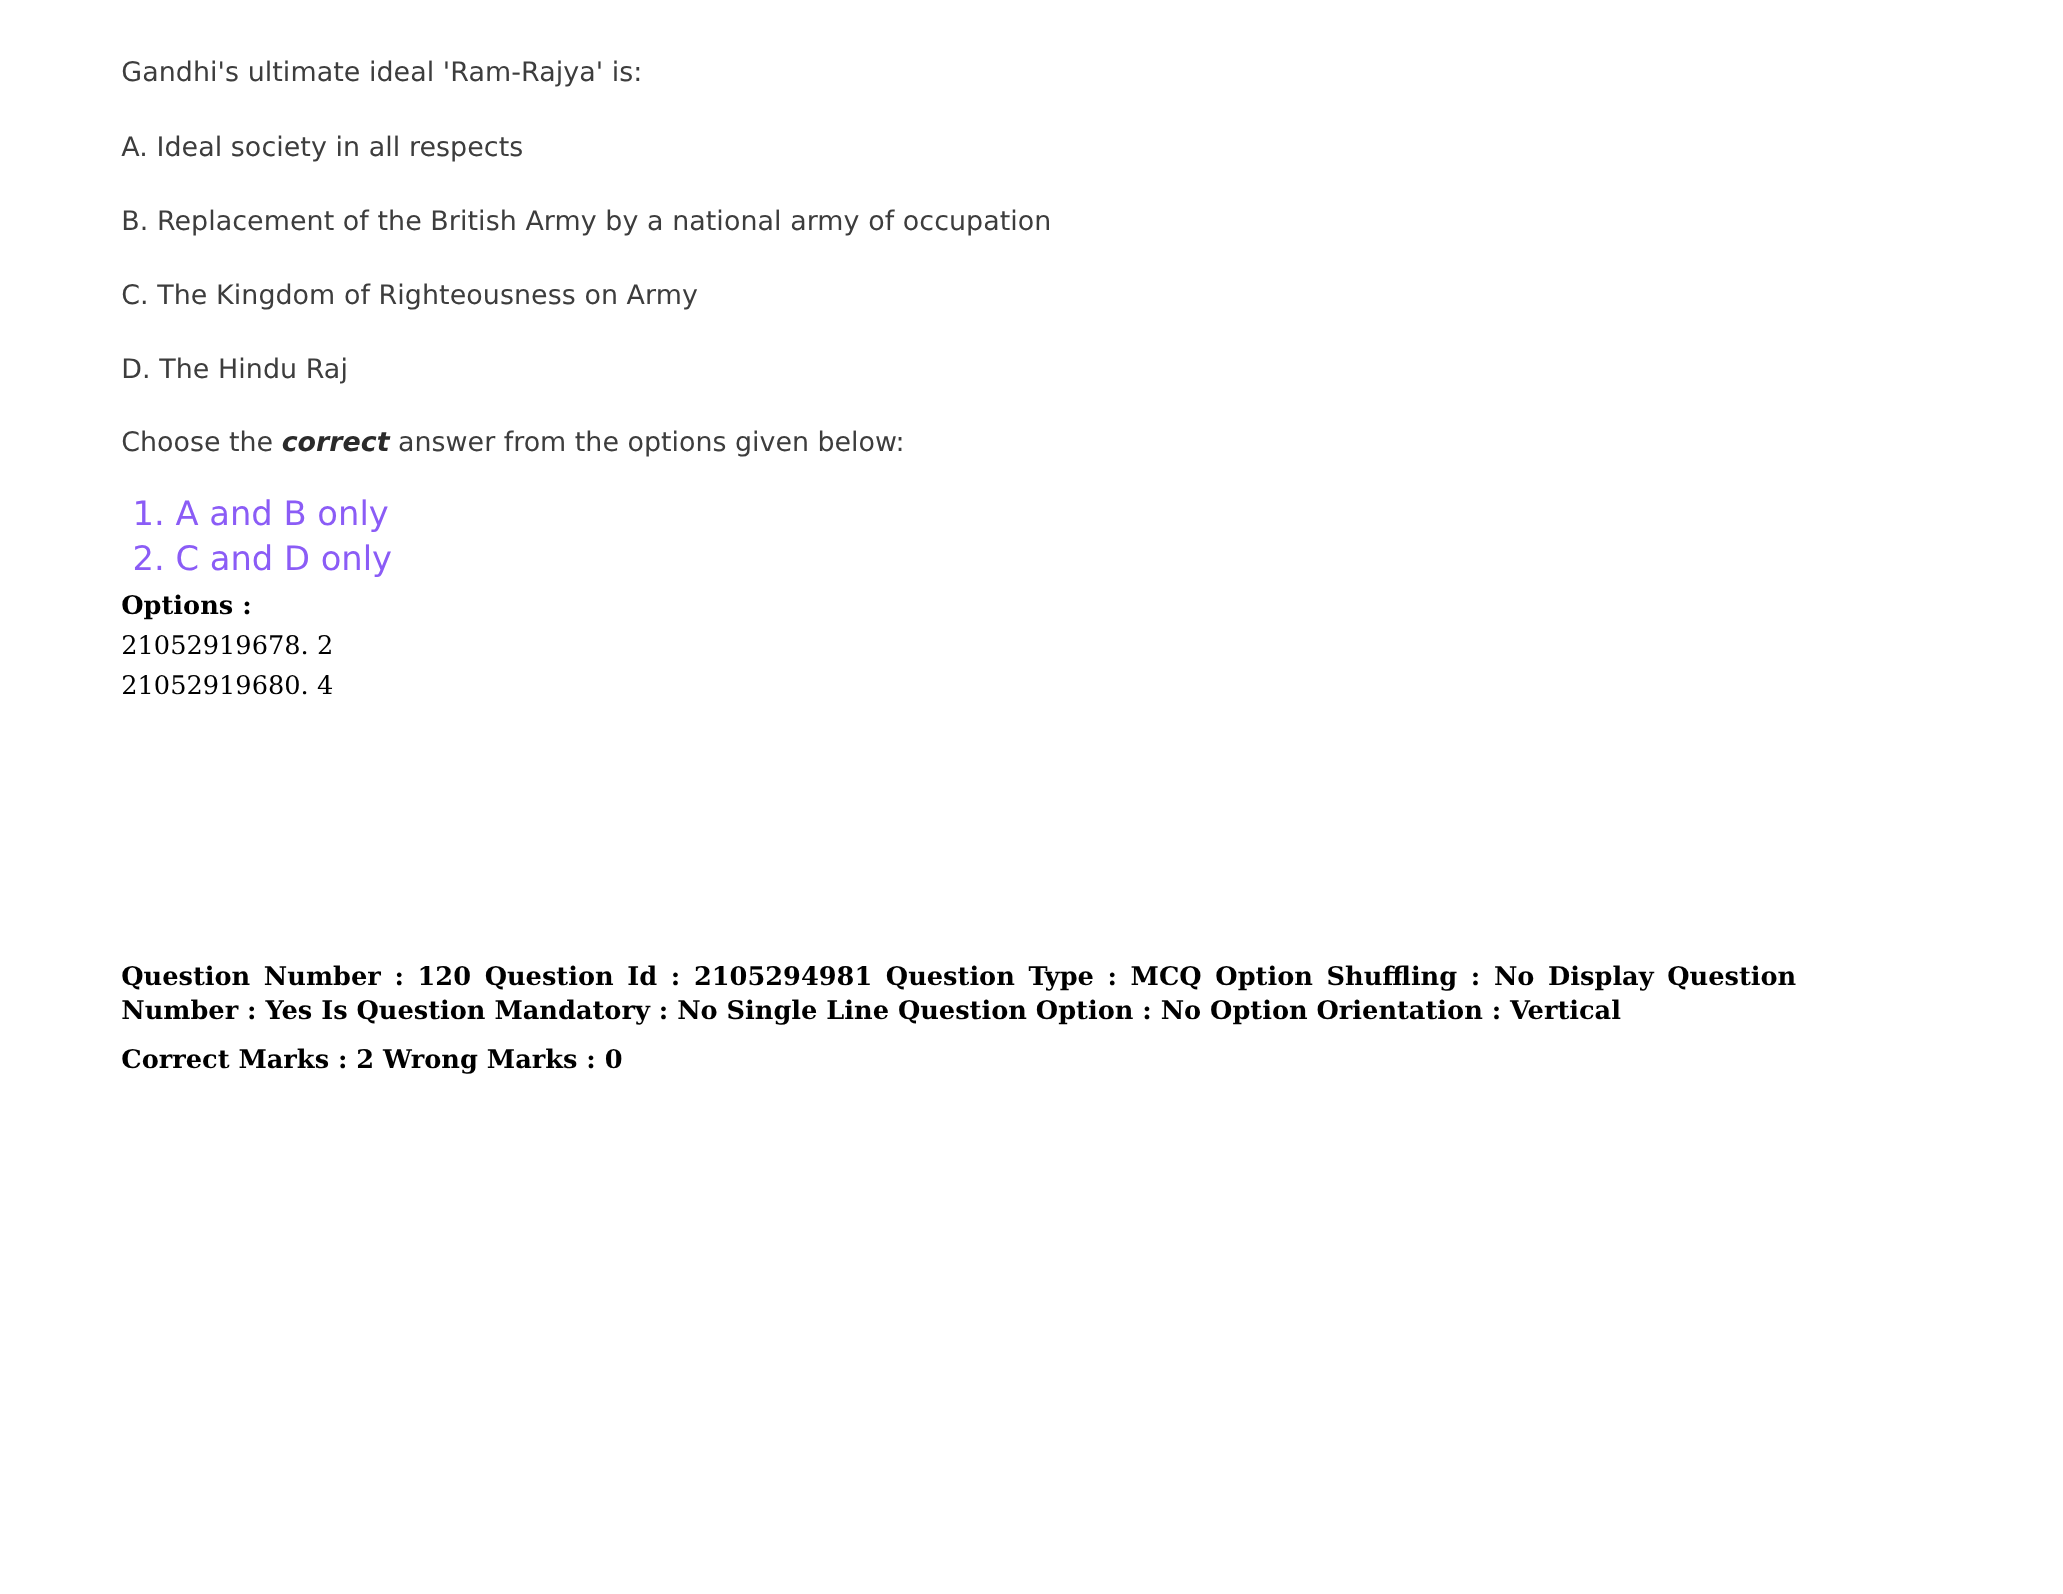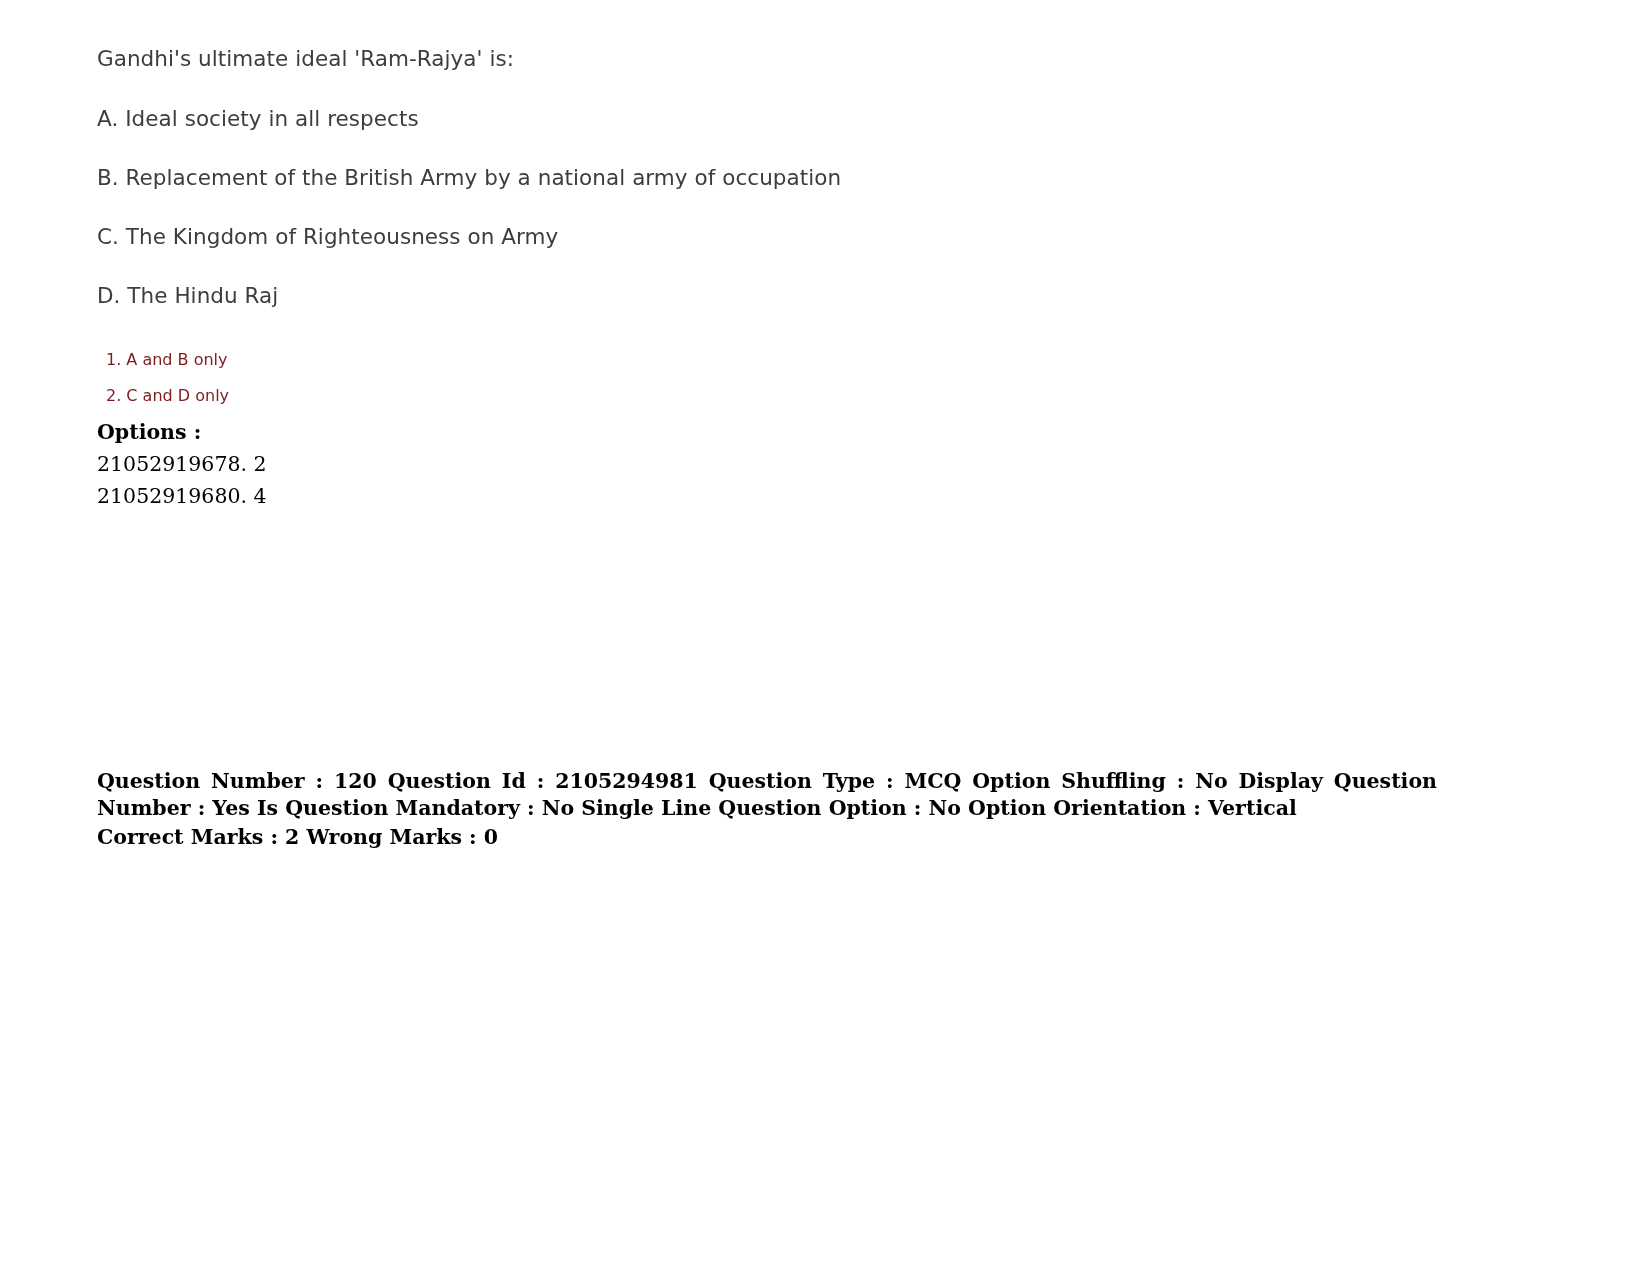--- a/index.html
+++ b/index.html
@@ -59,23 +59,23 @@
   }
 
   
   .numlist {
     margin: 0;
     padding: 0;
     list-style: none;
   }
   .numlist li {
     font-family: "DejaVu Sans", sans-serif;
-    font-size: 16px;
+    font-size: 27px;
     line-height: 36px;
-    color: #7f1d1d;
+    color: #8b5cf6;
     padding-left: 9px;
     white-space: pre;
   }
 
   
   .options-head {
     font-family: "DejaVu Serif", serif;
     font-weight: bold;
     font-size: 20.5px;
     line-height: 32px;
@@ -101,41 +101,42 @@
     font-family: "DejaVu Serif", serif;
     font-weight: bold;
     font-size: 20.5px;
     line-height: 27px;
     color: #000000;
     margin: 0 0 0 0;
     text-align: justify;
     text-justify: inter-word;
   }
   .meta p.block1 {
-    margin-bottom: 2px;
+    margin-bottom: 12px;
   }
   .meta p.block2 { margin-bottom: 0; }
 </style>
 </head>
 <body>
 
 <div class="page">
 
   <div class="qblock">
 
     <p class="qline stem">Gandhi's ultimate ideal 'Ram-Rajya' is:</p>
 
     <p class="qline">A. Ideal society in all respects</p>
 
     <p class="qline">B. Replacement of the British Army by a national army of occupation</p>
 
     <p class="qline">C. The Kingdom of Righteousness on Army</p>
 
     <p class="qline">D. The Hindu Raj</p>
 
+    <p class="choose-line"><span>Choose the </span><span class="em">correct</span><span> answer from the options given below:</span></p>
 
     <ul class="numlist">
       <li>1. A and B only</li>
       <li>2. C and D only</li>
     </ul>
 
     <p class="options-head">Options :</p>
 
     <div class="optid">21052919678. 2</div>
     <div class="optid">21052919680. 4</div>

